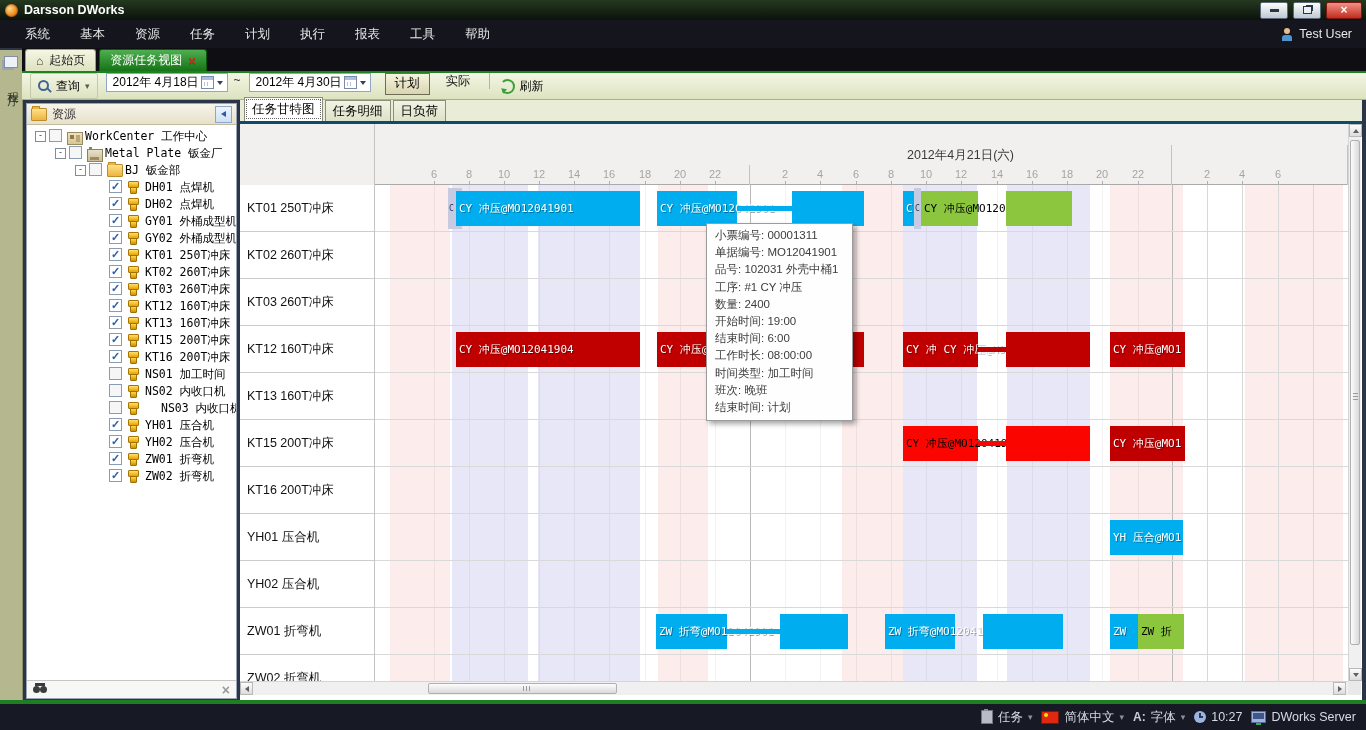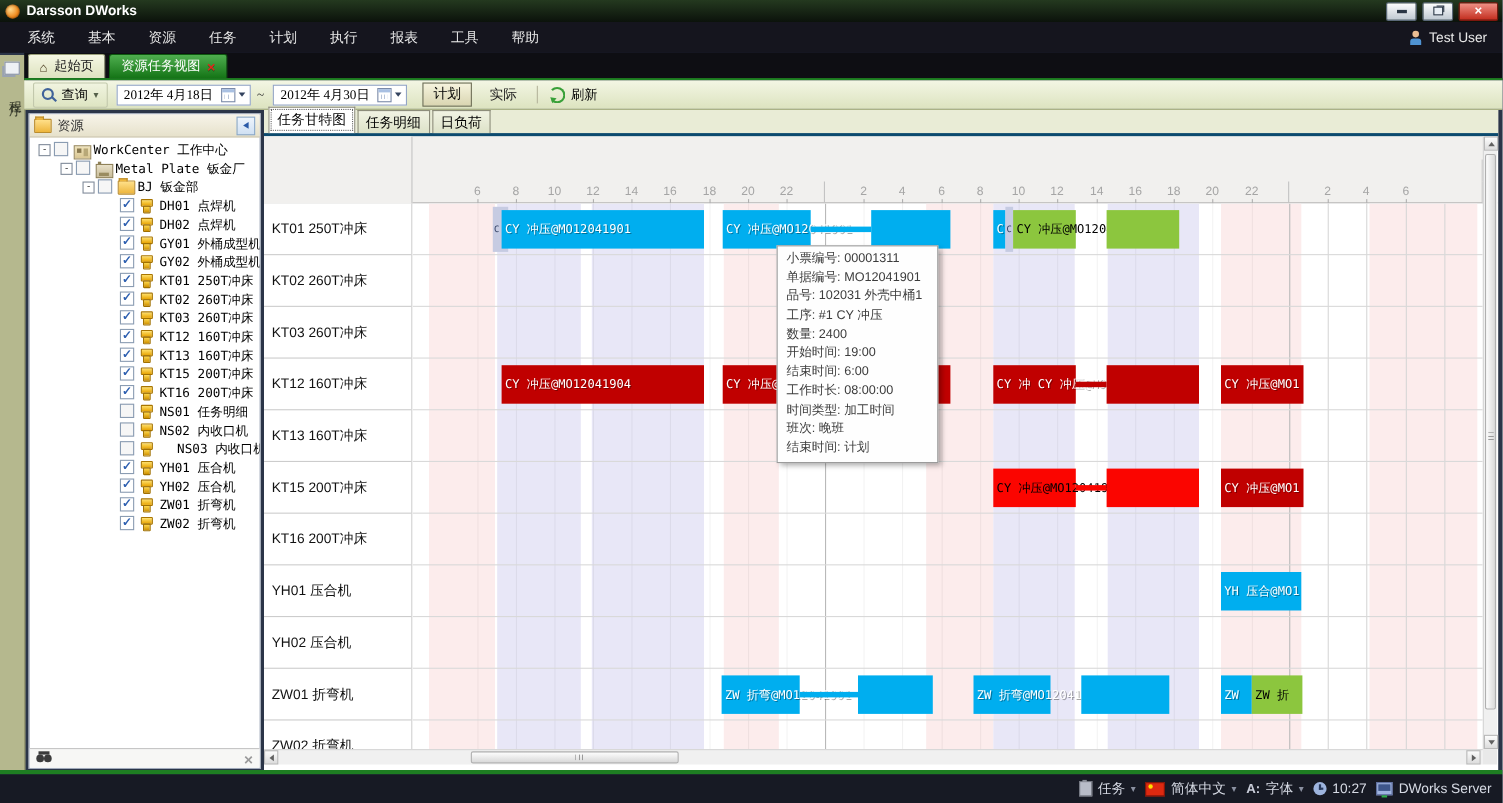--- a/index.html
+++ b/index.html
@@ -32,21 +32,21 @@
     border-bottom:2px solid #1e8122;display:flex;align-items:flex-end;}
   .doctab{height:21px;display:flex;align-items:center;padding:0 10px;margin-left:3px;
     border-radius:3px 3px 0 0;font-size:12px;gap:6px;}
   .doctab.home{background:linear-gradient(#f5f7e3,#dde2c0);color:#222;border:1px solid #9aa07a;border-bottom:none;}
   .doctab.active{background:linear-gradient(#4fae4f,#147416);color:#fff;border:1px solid #0d590f;border-bottom:none;}
   .tab-close{color:#e0271c;font-weight:bold;font-size:13px;line-height:10px;text-shadow:0 1px 0 rgba(0,0,0,.3);}
   .ic-home{font-size:12px;color:#4a3b20;line-height:10px;}
   
   #toolbar{position:absolute;left:22px;top:73px;width:1344px;height:27px;
     background:linear-gradient(#f3f6e4,#dce3bf);border-bottom:1px solid #aab286;
-    display:flex;align-items:center;padding-left:8px;box-sizing:border-box;font-family:Liberation Serif, serif;}
+    display:flex;padding-left:8px;box-sizing:border-box;}
   .tool-query{display:flex;align-items:center;gap:5px;padding:2px 7px;border:1px solid #c2c8ac;border-radius:2px;}
   .ic-search{width:13px;height:13px;position:relative;}
   .ic-search::before{content:"";position:absolute;left:0;top:0;width:7px;height:7px;border:2px solid #40639a;border-radius:50%;}
   .ic-search::after{content:"";position:absolute;right:1px;bottom:0;width:2px;height:6px;background:#40639a;transform:rotate(-45deg);}
   .caret{font-size:9px;color:#55604a;}
   .datefield{width:122px;height:19px;margin-left:8px;background:#fff;border:1px solid #93a5c5;
     display:flex;align-items:center;font-size:12px;box-sizing:border-box;}
   .datefield .dtext{flex:1;padding-left:6px;white-space:nowrap;}
   .ic-cal{width:11px;height:11px;border:1px solid #7a8aa8;background:#fff;position:relative;margin-right:3px;}
   .ic-cal::before{content:"";position:absolute;left:0;top:0;right:0;height:3px;background:#a9c0e2;}
@@ -334,21 +334,21 @@
         <div class="tlabel" style="left: 118px;">KT15 200T冲床</div>
       </div>
       <div class="tnode" style="top: 225px;">
         <div class="tcb checked" style="left: 82px;">✓</div>
         <div class="tico ico-machine" style="left: 100px;"></div>
         <div class="tlabel" style="left: 118px;">KT16 200T冲床</div>
       </div>
       <div class="tnode" style="top: 242px;">
         <div class="tcb" style="left: 82px;"></div>
         <div class="tico ico-machine" style="left: 100px;"></div>
-        <div class="tlabel" style="left: 118px;">NS01 任务明细</div>
+        <div class="tlabel" style="left: 118px;">NS01 加工时间</div>
       </div>
       <div class="tnode" style="top: 259px;">
         <div class="tcb" style="left: 82px;"></div>
         <div class="tico ico-machine" style="left: 100px;"></div>
         <div class="tlabel" style="left: 118px;">NS02 内收口机</div>
       </div>
       <div class="tnode" style="top: 276px;">
         <div class="tcb" style="left: 82px;"></div>
         <div class="tico ico-machine" style="left: 100px;"></div>
         <div class="tlabel" style="left: 134px;">NS03 内收口机</div>
@@ -381,20 +381,21 @@
 </div>
 
 <div id="gantt">
   <div id="gantt-tabs">
       <div class="gtab active">任务甘特图</div>
       <div class="gtab">任务明细</div>
       <div class="gtab">日负荷</div>
     </div>
   <div id="gantt-header"></div>
   <div id="date-row">
+      <div class="day-cell" style="left: 375px; width: 422px;">2012年4月21日(六)</div>
       <div class="day-cell" style="left: 797px; width: 176px;"></div>
     </div>
   <div id="tick-row">
       <div class="tick-sect" style="left: 0px; width: 375px;"></div>
       <div class="tick-label" style="left: 59px;">6</div>
       <div class="tick-mark" style="left: 59px;"></div>
       <div class="tick-label" style="left: 94px;">8</div>
       <div class="tick-mark" style="left: 94px;"></div>
       <div class="tick-label" style="left: 129px;">10</div>
       <div class="tick-mark" style="left: 129px;"></div>

